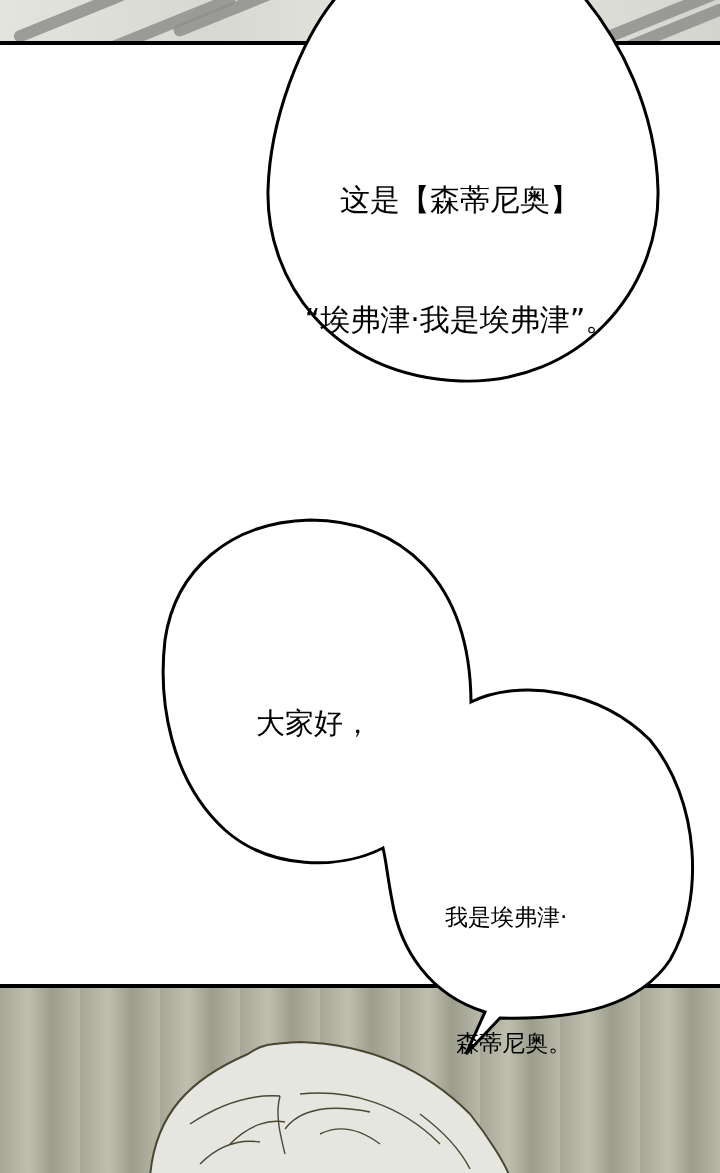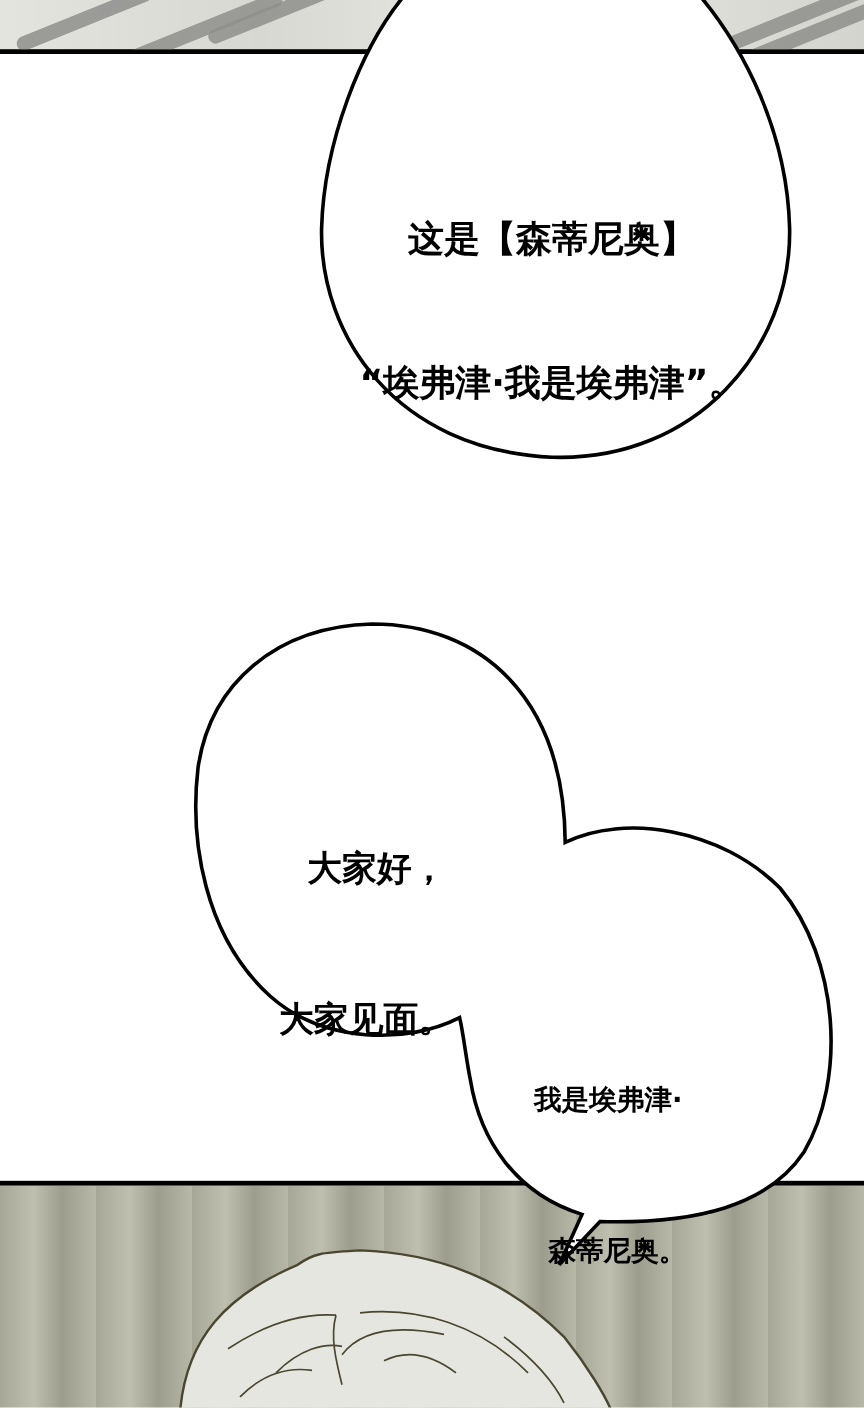--- a/index.html
+++ b/index.html
@@ -20,21 +20,21 @@
     }
     .panel-bottom {
       position: absolute; left: 0; top: 984px; width: 720px; height: 189px;
       border-top: 4px solid #000;
       background: repeating-linear-gradient(90deg, #a7a797 0px, #bfbfb0 28px, #9d9d8e 52px, #b8b8a9 80px);
       overflow: hidden;
     }
     .art-svg { position: absolute; left: 0; top: 0; }
     .bubbles { position: absolute; left: 0; top: 0; width: 720px; height: 1173px; pointer-events: none; }
     .bubble-text {
-      position: absolute; color: #000; font-weight: bold; text-align: center;
+      position: absolute; color: #000; font-weight: normal; text-align: center;
       white-space: pre; letter-spacing: 0px;
     }
     .bubble-text .line { display: block; }
     #t1 { left: 270px; top: 100px; width: 380px; font-size: 30px; line-height: 40px; }
     #t2 { left: 215px; top: 618px; width: 180px; font-size: 29px; line-height: 42px; text-align: center; }
     #t3 { left: 445px; top: 812px; width: 190px; font-size: 23px; line-height: 42px; text-align: left; }
   </style>
 </head>
 <body>
 
@@ -80,19 +80,18 @@
            C388 880 386 860 383 848 Z" fill="#ffffff" stroke="#000" stroke-width="3" stroke-linejoin="miter"></path>
 </svg>
 
 <div id="t1" class="bubble-text">
   <span class="line">这是【森蒂尼奥】</span>
   <span class="line">“埃弗津·我是埃弗津”。</span>
 </div>
 
 <div id="t2" class="bubble-text">
   <span class="line" style="padding-left:18px">大家好，</span>
-  <span class="line">大家见面。</span>
 </div>
 
 <div id="t3" class="bubble-text">
   <span class="line">我是埃弗津·</span>
   <span class="line" style="padding-left:4px"> 森蒂尼奥。</span>
 </div>
 
 </body></html>

